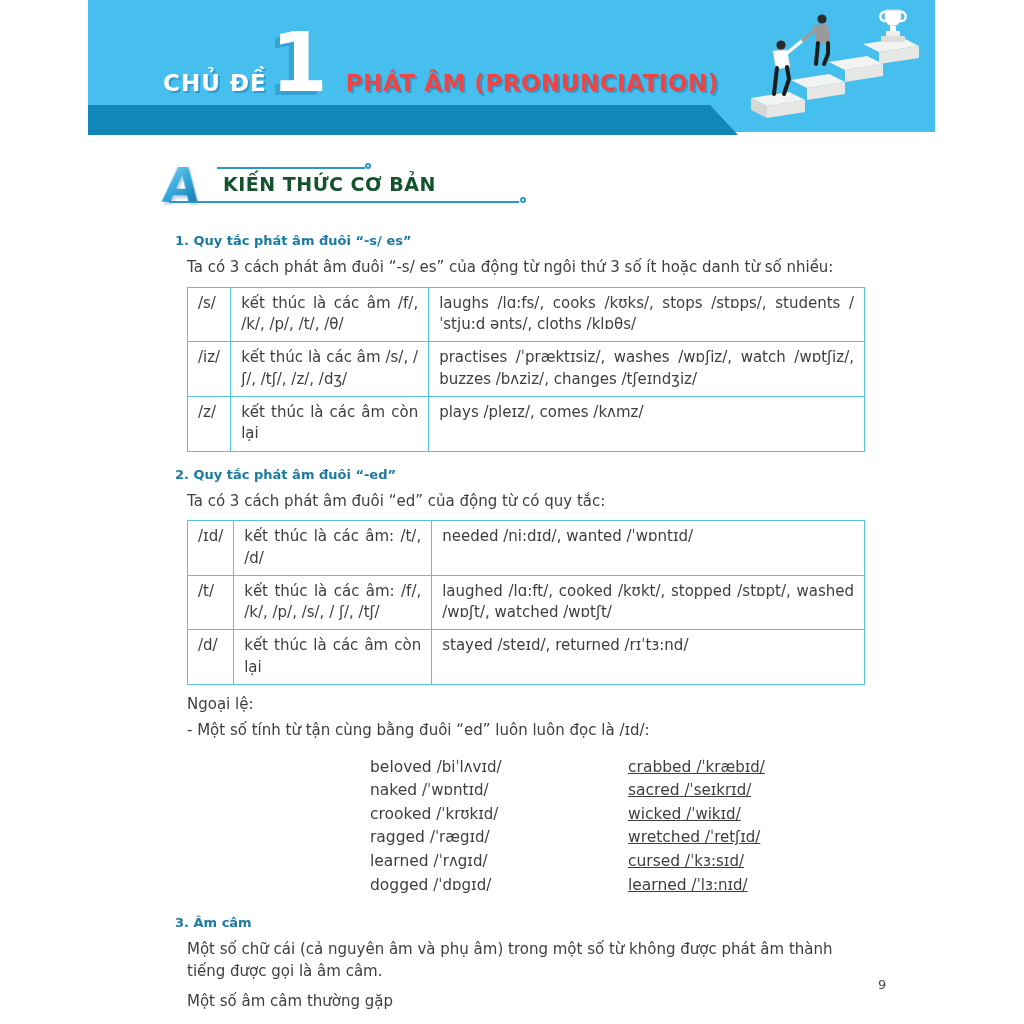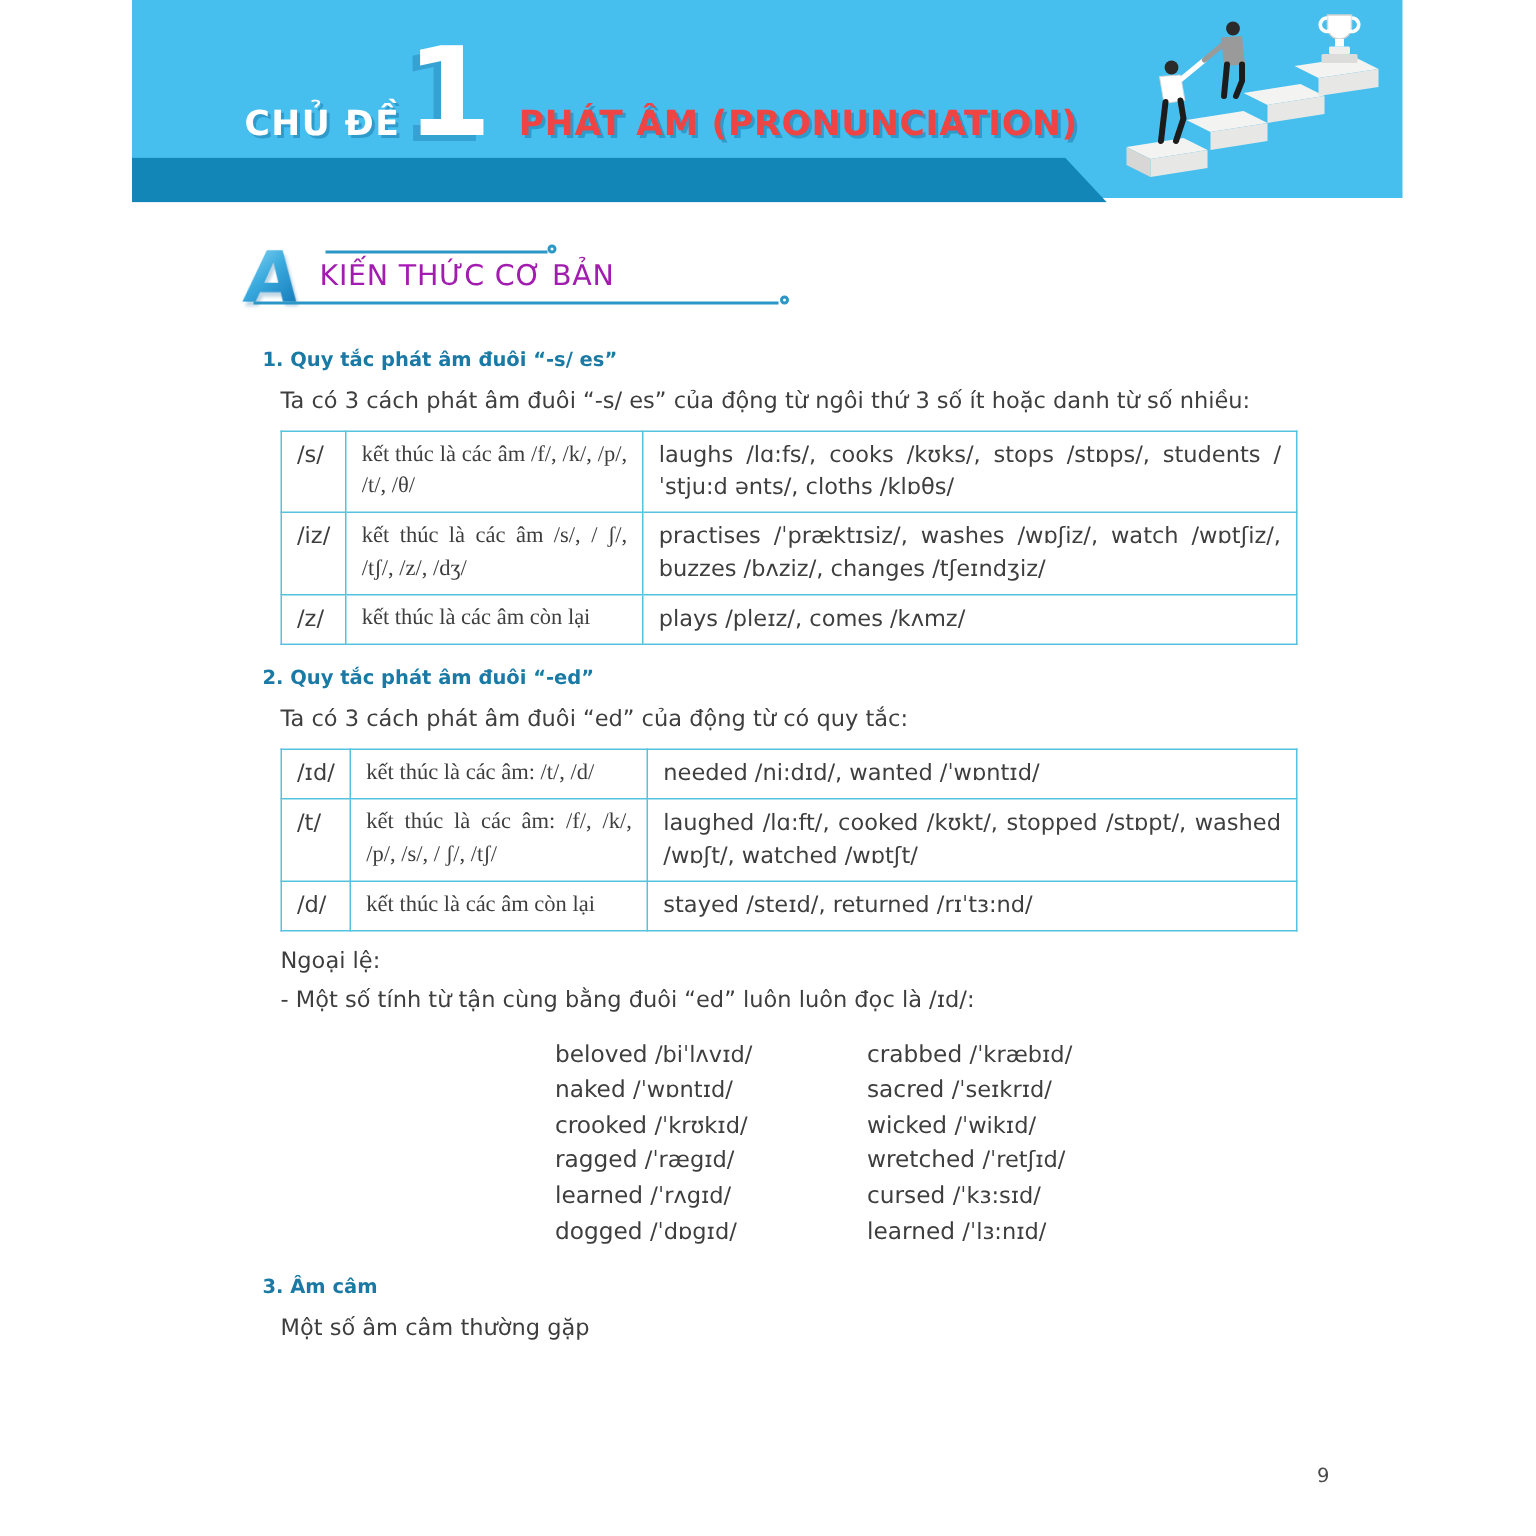--- a/index.html
+++ b/index.html
@@ -22,46 +22,46 @@
   .illu { position:absolute; right:12px; top:4px; }
 
   
   .content { position:absolute; left:175px; top:136px; width:692px; }
   .a-header { position:relative; margin-top:24px; height:58px; }
   .a-letter { position:absolute; left:-12px; top:-2px; font-size:47px; font-weight:bold;
     transform:skewX(-6deg);
     background:linear-gradient(135deg,#9be0f8 0%,#38a9dd 45%,#0e6fb2 100%);
     -webkit-background-clip:text; background-clip:text; color:transparent;
     filter:drop-shadow(2px 3px 1px rgba(140,180,205,.55)); }
-  .a-title { position:absolute; left:38px; top:13px; font-size:19px; font-weight:normal;
-    color:#a21caf; letter-spacing:.5px; }
+  .a-title { position:absolute; left:48px; top:13px; font-size:19px; font-weight:bold;
+    color:#14532d; letter-spacing:.5px; }
   .rule { position:absolute; height:2px; background:#2a97c6; }
   .rule-top { left:42px; top:7px; width:148px; }
   .rule-bottom { left:-6px; top:41px; width:350px; }
   .dot { position:absolute; width:6px; height:6px; border:2px solid #2a97c6; border-radius:50%; background:#fff; }
   .dot-top { left:190px; top:3px; }
   .dot-bottom { left:345px; top:37px; }
 
   
   .sec-h { font-size:13px; font-weight:bold; color:#1a7aa5; margin:15px 0 9px 0; }
   .body-p { font-size:15px; line-height:1.45; margin:6px 0 8px 12px; }
   .note-p { font-size:15px; line-height:1.45; margin:4px 0 4px 12px; }
 
   
   table { border-collapse:collapse; width:678px; margin-left:12px; }
   td { border:1.5px solid #55c3dd; padding:5px 10px 6px 10px; font-size:15px;
     line-height:1.42; vertical-align:top; }
   .col-sound { width:36px; text-align:left; white-space:nowrap; }
-  .col-rule { width:198px; text-align:justify;font-family:Liberation Serif, serif; }
+  .col-rule { width:198px; text-align:justify; }
   .col-ex { text-align:justify; }
 
   
   .word-list { display:flex; margin:14px 0 6px 195px; font-size:15.5px; }
   .word-col { line-height:23.6px; }
-  .word-col.right { margin-left:36px; }
+  .word-col.right { margin-left:86px;text-decoration:underline; }
   .wl-left { width:172px; }
   .ipa { font-size:15px; }
 
   .page-num { position:absolute; left:878px; top:977px; font-size:13px; color:#4a4a4a; }
 </style>
 </head>
 <body>
 
 <div class="page">
 
@@ -185,18 +185,19 @@
         <div><span>crabbed</span> <span class="ipa">/ˈkræbɪd/</span></div>
         <div><span>sacred</span> <span class="ipa">/ˈseɪkrɪd/</span></div>
         <div><span>wicked</span> <span class="ipa">/ˈwikɪd/</span></div>
         <div><span>wretched</span> <span class="ipa">/ˈretʃɪd/</span></div>
         <div><span>cursed</span> <span class="ipa">/ˈkɜ:sɪd/</span></div>
         <div><span>learned</span> <span class="ipa">/ˈlɜ:nɪd/</span></div>
       </div>
     </div>
 
     <div class="sec-h" style="margin-top:18px">3. Âm câm</div>
+    <p class="body-p" style="width:680px">Một số chữ cái (cả nguyên âm và phụ âm) trong một số từ không được phát âm thành tiếng được gọi là âm câm.</p>
     <p class="body-p" style="margin-bottom:6px">Một số âm câm thường gặp</p>
 
   </div>
 
   <div class="page-num">9</div>
 </div>
 
 </body></html>

